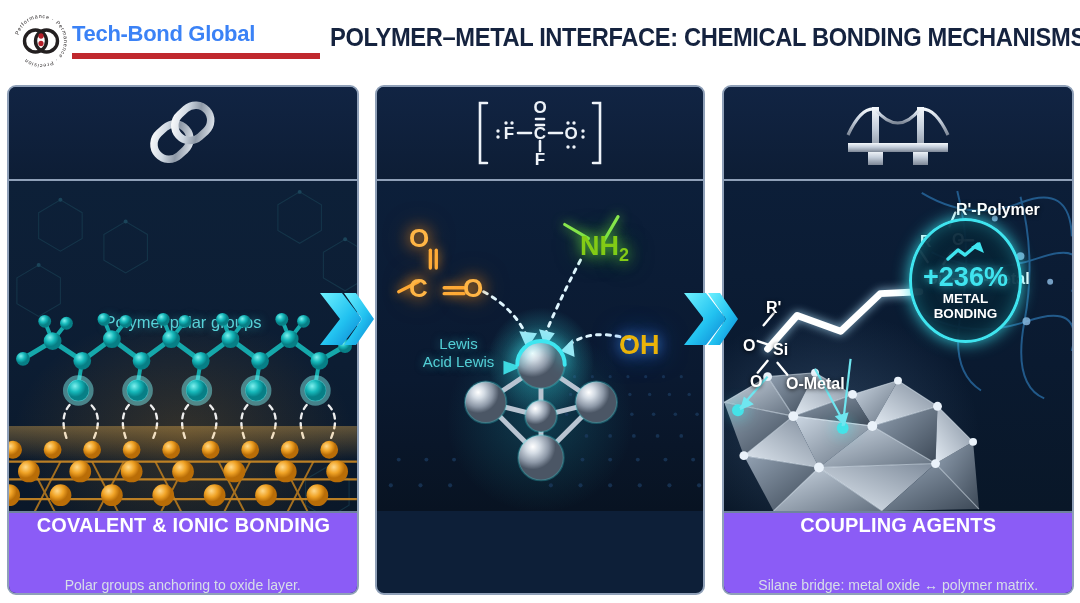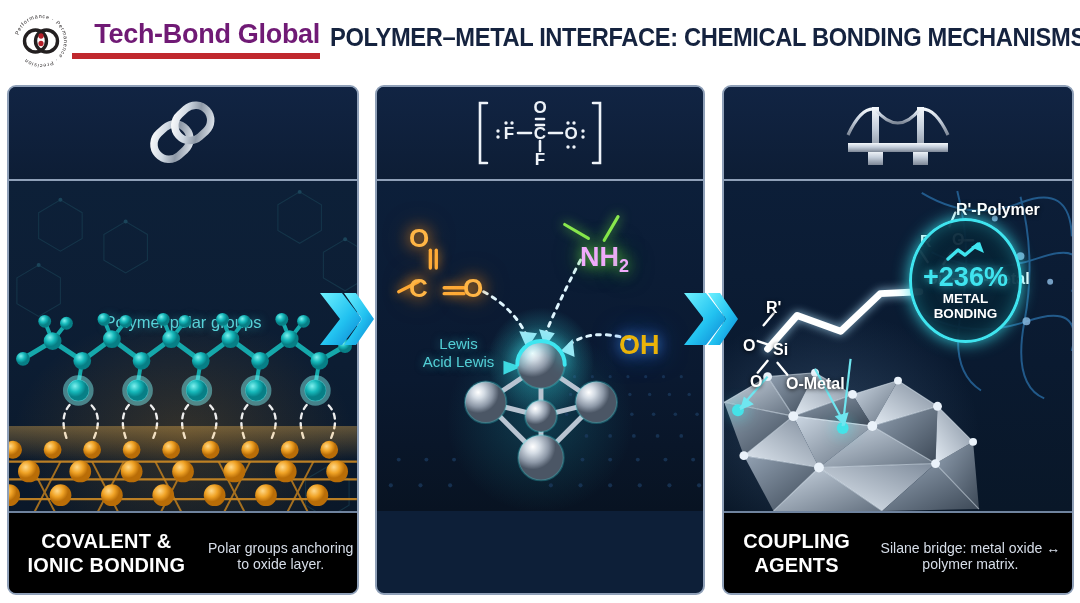--- a/index.html
+++ b/index.html
@@ -11,22 +11,22 @@
   }
 
   
   .header { position:absolute; left:0; top:0; width:1080px; height:80px; background:#ffffff; }
 
   .logo { position:absolute; left:10px; top:10px; width:62px; height:62px; }
   .logo svg { display:block; }
 
   .brand { position:absolute; left:72px; top:19px; }
   .brand-name {
-    font-size:27px; font-weight:bold; color:#701a75;
-    letter-spacing:-0.3px; line-height:30px; white-space:nowrap;text-align:right;
+    font-size:22px; font-weight:bold; color:#3b82f6;
+    letter-spacing:-0.3px; line-height:30px; white-space:nowrap;
   }
   .brand-rule { width:248px; height:6px; background:#c0282d; margin-top:4px; }
 
   .head-title {
     position:absolute; left:330px; top:23px; width:745px;
     font-size:25.5px; font-weight:bold; color:#15233f;
     letter-spacing:-0.4px; white-space:nowrap;
     font-stretch:condensed;
     transform:scaleX(0.93); transform-origin:left center;
   }
@@ -44,22 +44,22 @@
   .icon-bay {
     position:absolute; left:0; top:0; width:100%; height:94px;
     background:linear-gradient(180deg,#112443 0%, #0d1d35 100%);
     border-bottom:2px solid #8fa0b8;
     display:flex; align-items:center; justify-content:center;
   }
   .stage { position:absolute; left:0; top:96px; right:0; bottom:82px; overflow:hidden; }
 
   .caption {
     position:absolute; left:0; bottom:0; width:100%; height:82px;
-    background:#000000; border-top:2px solid #6f839e;
-    display:flex; align-items:center; justify-content:space-between;
+    background:#8b5cf6; border-top:2px solid #6f839e;
+    display:flex; flex-direction:column; align-items:center; justify-content:space-between;
   }
   .cap-title {
     font-size:21px; font-weight:bold; color:#ffffff; letter-spacing:0.2px;
     text-align:center; transform:scaleX(0.95);
   }
   .cap-sub {
     font-size:14.5px; color:#d6dde8; margin-top:5px; text-align:center;
     transform:scaleX(0.97);
   }
 
@@ -80,22 +80,22 @@
   .p2bg { position:absolute; inset:0;
     background:
       radial-gradient(circle 130px at 50% 72%, rgba(40,210,220,.20), transparent 72%),
       linear-gradient(180deg,#0c1f3a 0%, #0a1930 60%, #081322 100%); }
   .grp-carbonyl {
     position:absolute; left:32px; top:40px;
     font-size:26px; font-weight:bold; color:#ffb545;
     text-shadow:0 0 14px rgba(255,150,20,.95), 0 0 26px rgba(255,120,0,.55);
   }
   .grp-nh2 {
-    position:absolute; left:203px; top:59px;
-    font-size:27px; font-weight:bold; color:#f0abfc;
+    position:absolute; left:203px; top:48px;
+    font-size:27px; font-weight:bold; color:#84cc16;
     text-shadow:0 0 14px rgba(110,230,60,.95), 0 0 26px rgba(70,200,40,.5);
   }
   .grp-nh2 sub { font-size:18px; }
   .grp-oh {
     position:absolute; left:242px; top:147px;
     font-size:27px; font-weight:bold; color:#eab308;
     text-shadow:0 0 14px rgba(70,150,255,.95), 0 0 28px rgba(40,110,255,.7);
   }
   .lbl-lewis {
     position:absolute; left:34px; top:152px; width:95px; text-align:center;

